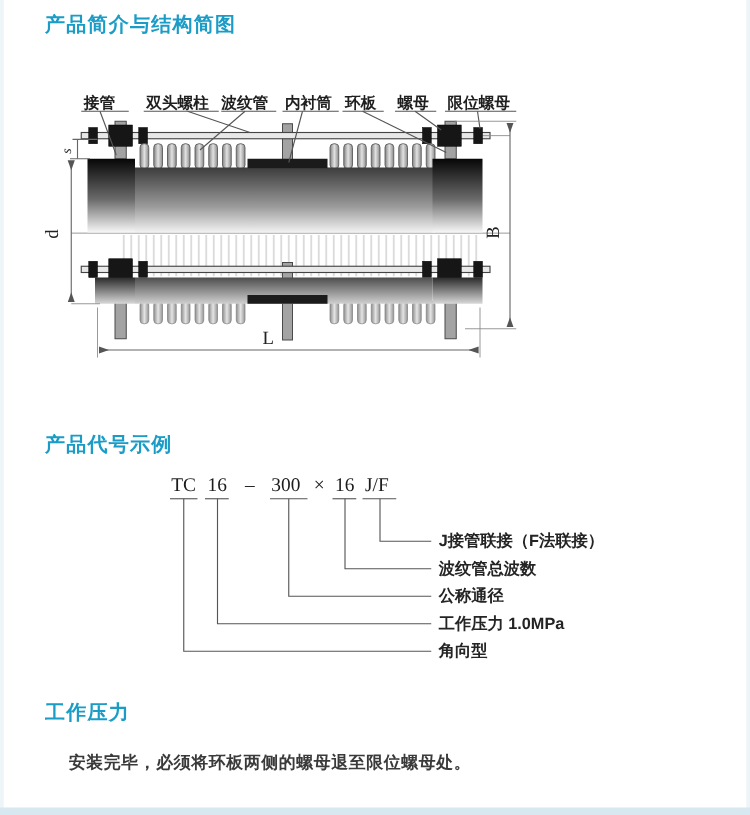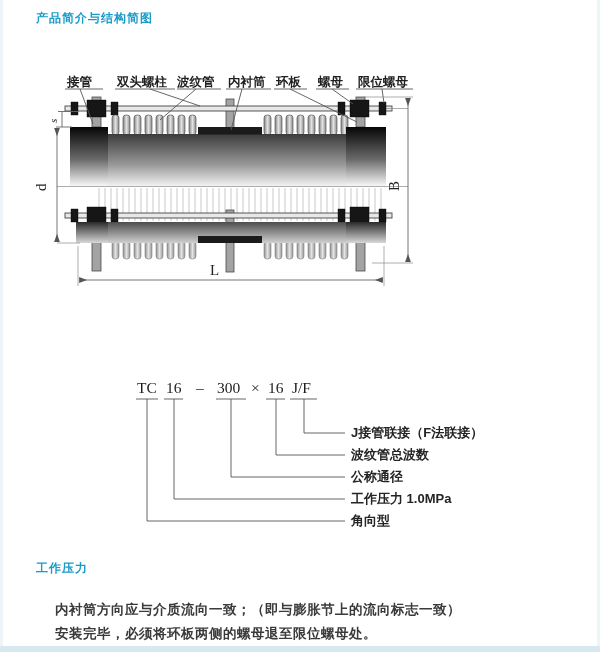--- a/index.html
+++ b/index.html
@@ -6,21 +6,21 @@
   .page{
     position:relative;width:600px;height:652px;background:#ffffff;
     font-family:"Liberation Sans","DejaVu Sans",sans-serif;
     overflow:hidden;
   }
   .edge-left,.edge-right{position:absolute;top:0;bottom:0;width:3px;background:#eef5f8;}
   .edge-left{left:0}.edge-right{right:0}
   .edge-bottom{position:absolute;left:0;right:0;bottom:0;height:6px;background:#d8e8f0;}
   .sec-title{
     position:absolute;left:36px;margin:0;
-    font-size:12px;font-weight:bold;color:var(--accent,#1a9cc7);
+    font-size:16px;font-weight:bold;color:var(--accent,#1a9cc7);
     letter-spacing:1px;
   }
   #title-intro{top:10px}
   #title-code{top:346px}
   #title-install{top:560px}
   .install-text{
     position:absolute;left:55px;top:598px;width:500px;
     font-size:13.5px;font-weight:bold;color:#3a3a3a;line-height:24px;
     letter-spacing:0.5px;
   }
@@ -206,20 +206,21 @@
       <text x="399" y="131" class="dimletter" transform="rotate(-90 399 131)">B</text>
     </g>
     <g>
       <line x1="78" y1="186" x2="78" y2="226" class="extline"></line>
       <line x1="384" y1="186" x2="384" y2="226" class="extline"></line>
       <line x1="80" y1="220" x2="382" y2="220" class="dimline" marker-start="url(#arr)" marker-end="url(#arr)"></line>
       <text x="210" y="215" class="dimletter">L</text>
     </g>
   </svg>
 
+  <h2 class="sec-title" id="title-code">产品代号示例</h2>
 
   <svg id="code-svg" width="600" height="180" viewBox="0 0 600 180">
     <g>
       <text x="137" y="21" class="codetext">TC</text>
       <text x="166" y="21" class="codetext">16</text>
       <text x="196" y="21" class="codetext">–</text>
       <text x="217" y="21" class="codetext">300</text>
       <text x="251" y="21" class="codetext">×</text>
       <text x="268" y="21" class="codetext">16</text>
       <text x="292" y="21" class="codetext">J/F</text>
@@ -244,20 +245,19 @@
       <text x="351" y="87" class="callout">波纹管总波数</text>
       <text x="351" y="109" class="callout">公称通径</text>
       <text x="351" y="131" class="callout">工作压力 1.0MPa</text>
       <text x="351" y="153" class="callout">角向型</text>
     </g>
   </svg>
 
   <h2 class="sec-title" id="title-install">工作压力</h2>
 
   <div class="install-text">
-    <div>内衬筒方向应与介质流向一致；（即与膨胀节上的流向标志一致）</div>
     <div>安装完毕，必须将环板两侧的螺母退至限位螺母处。</div>
   </div>
 
   <div class="edge-left"></div>
   <div class="edge-right"></div>
   <div class="edge-bottom"></div>
 </div>
 
 </body></html>

